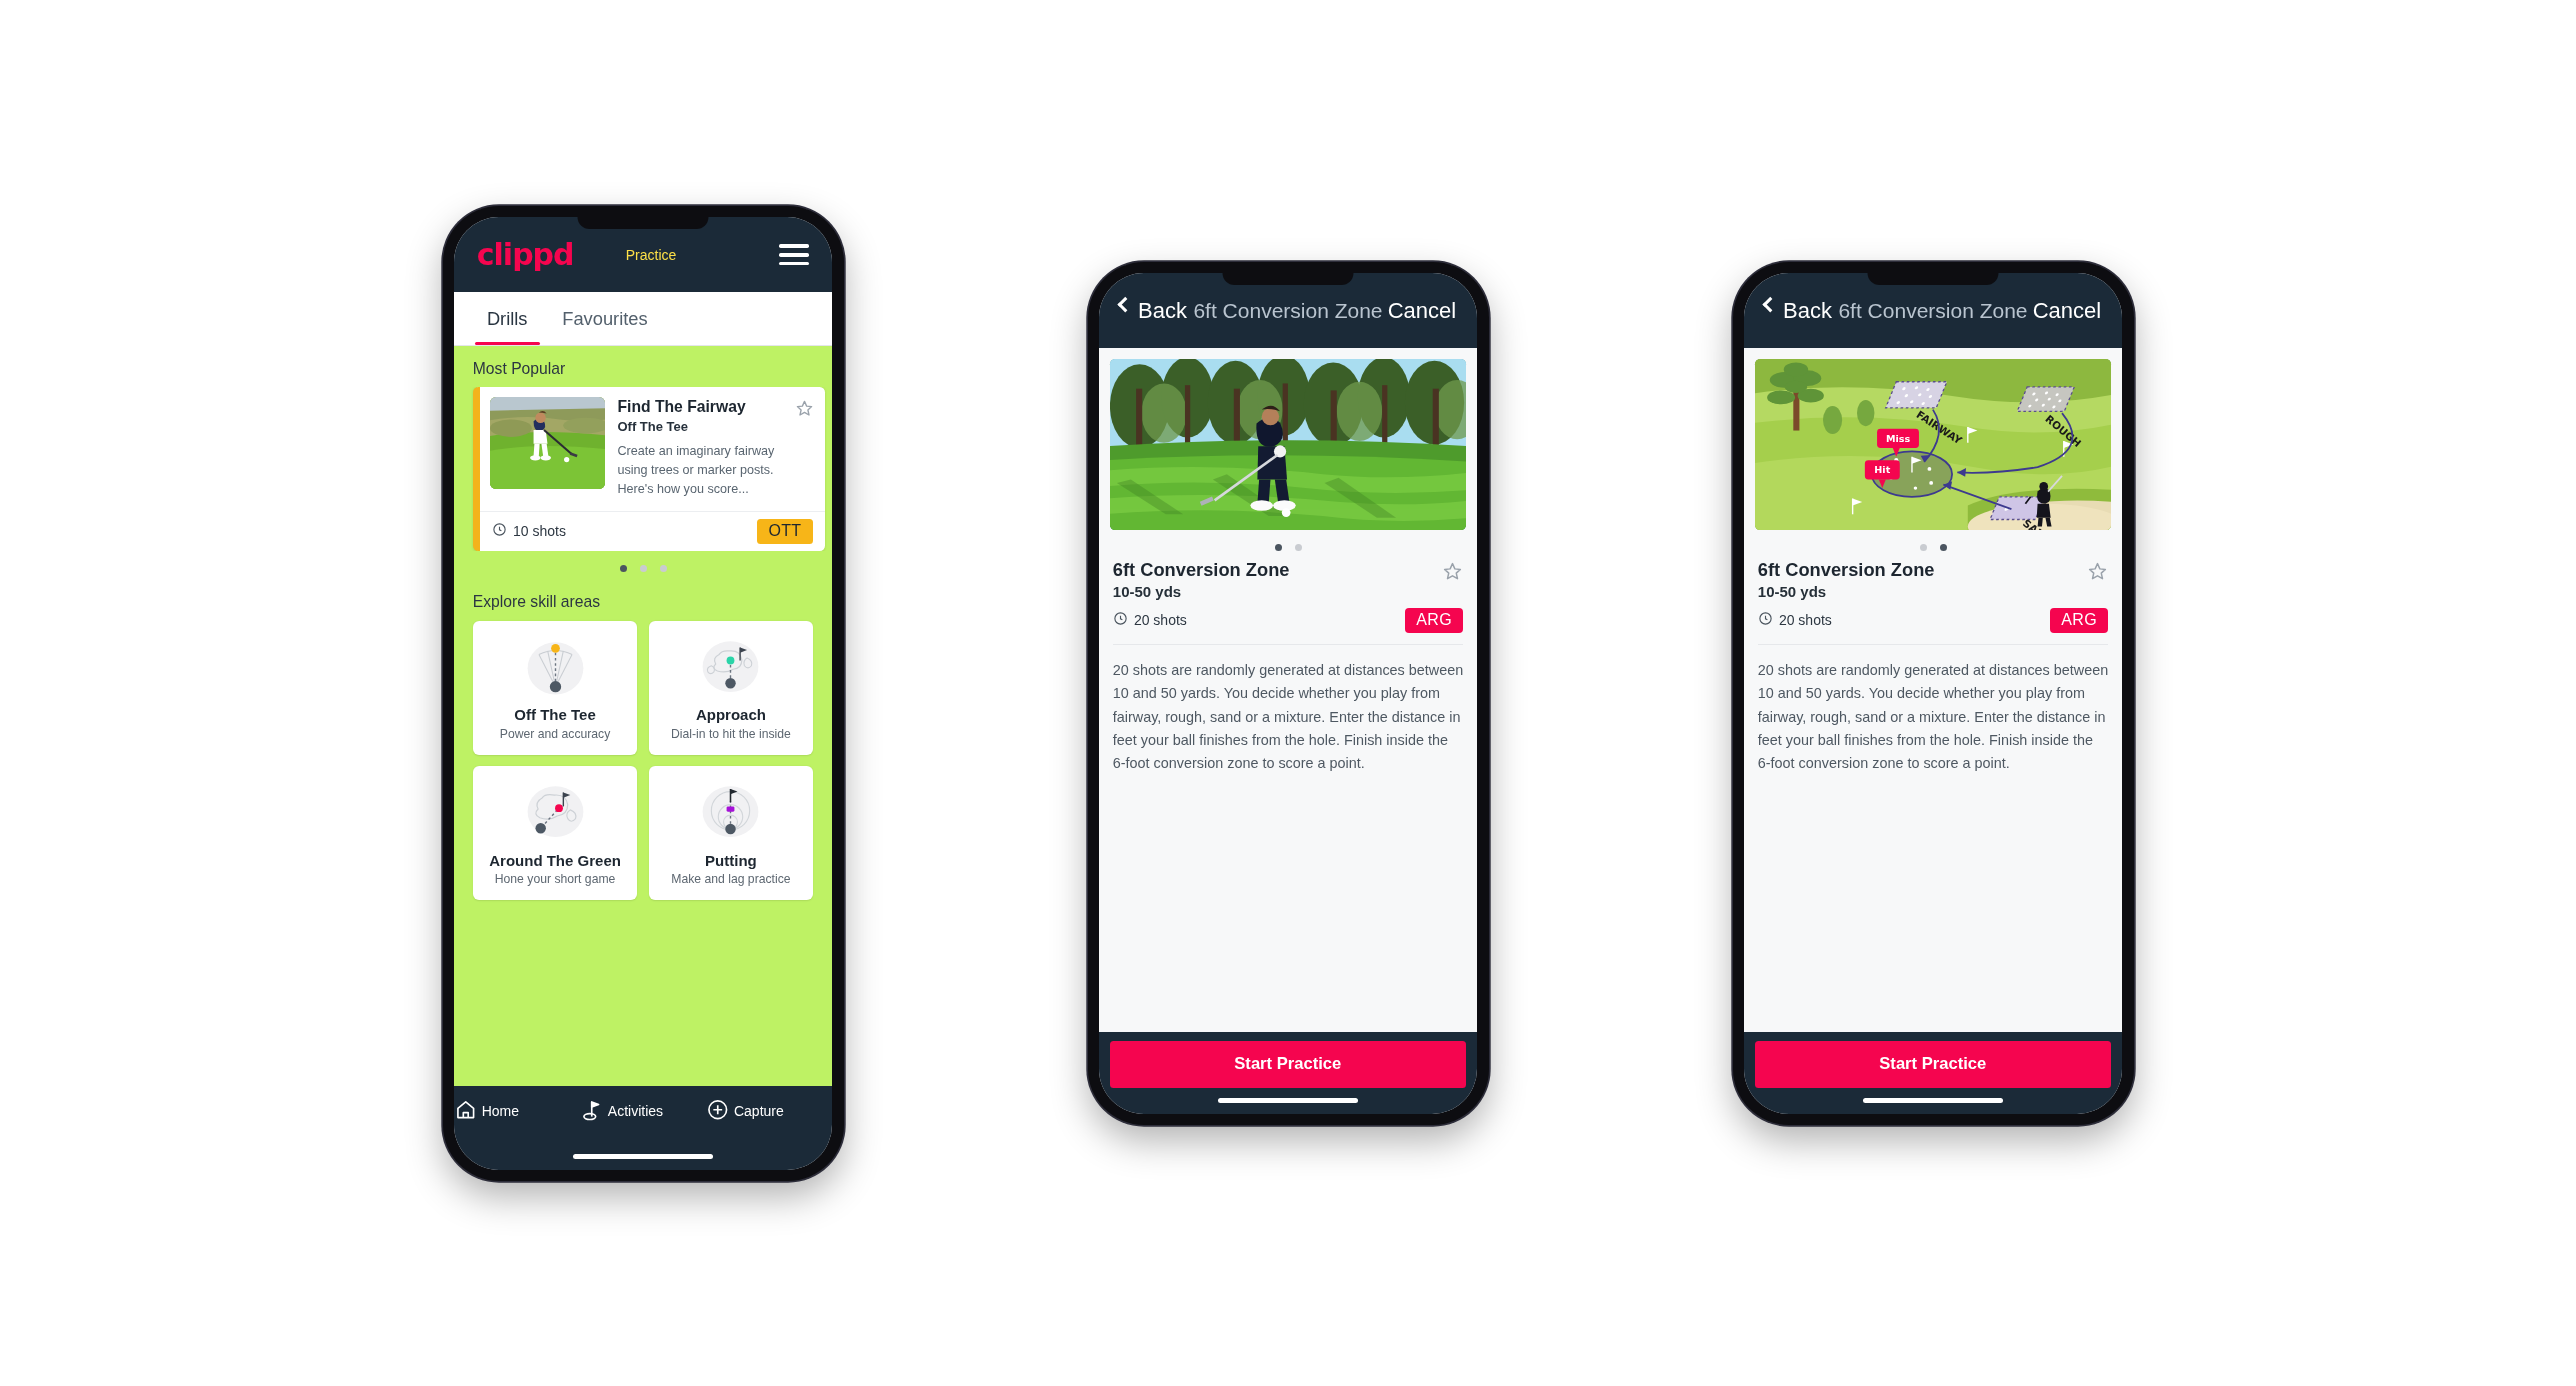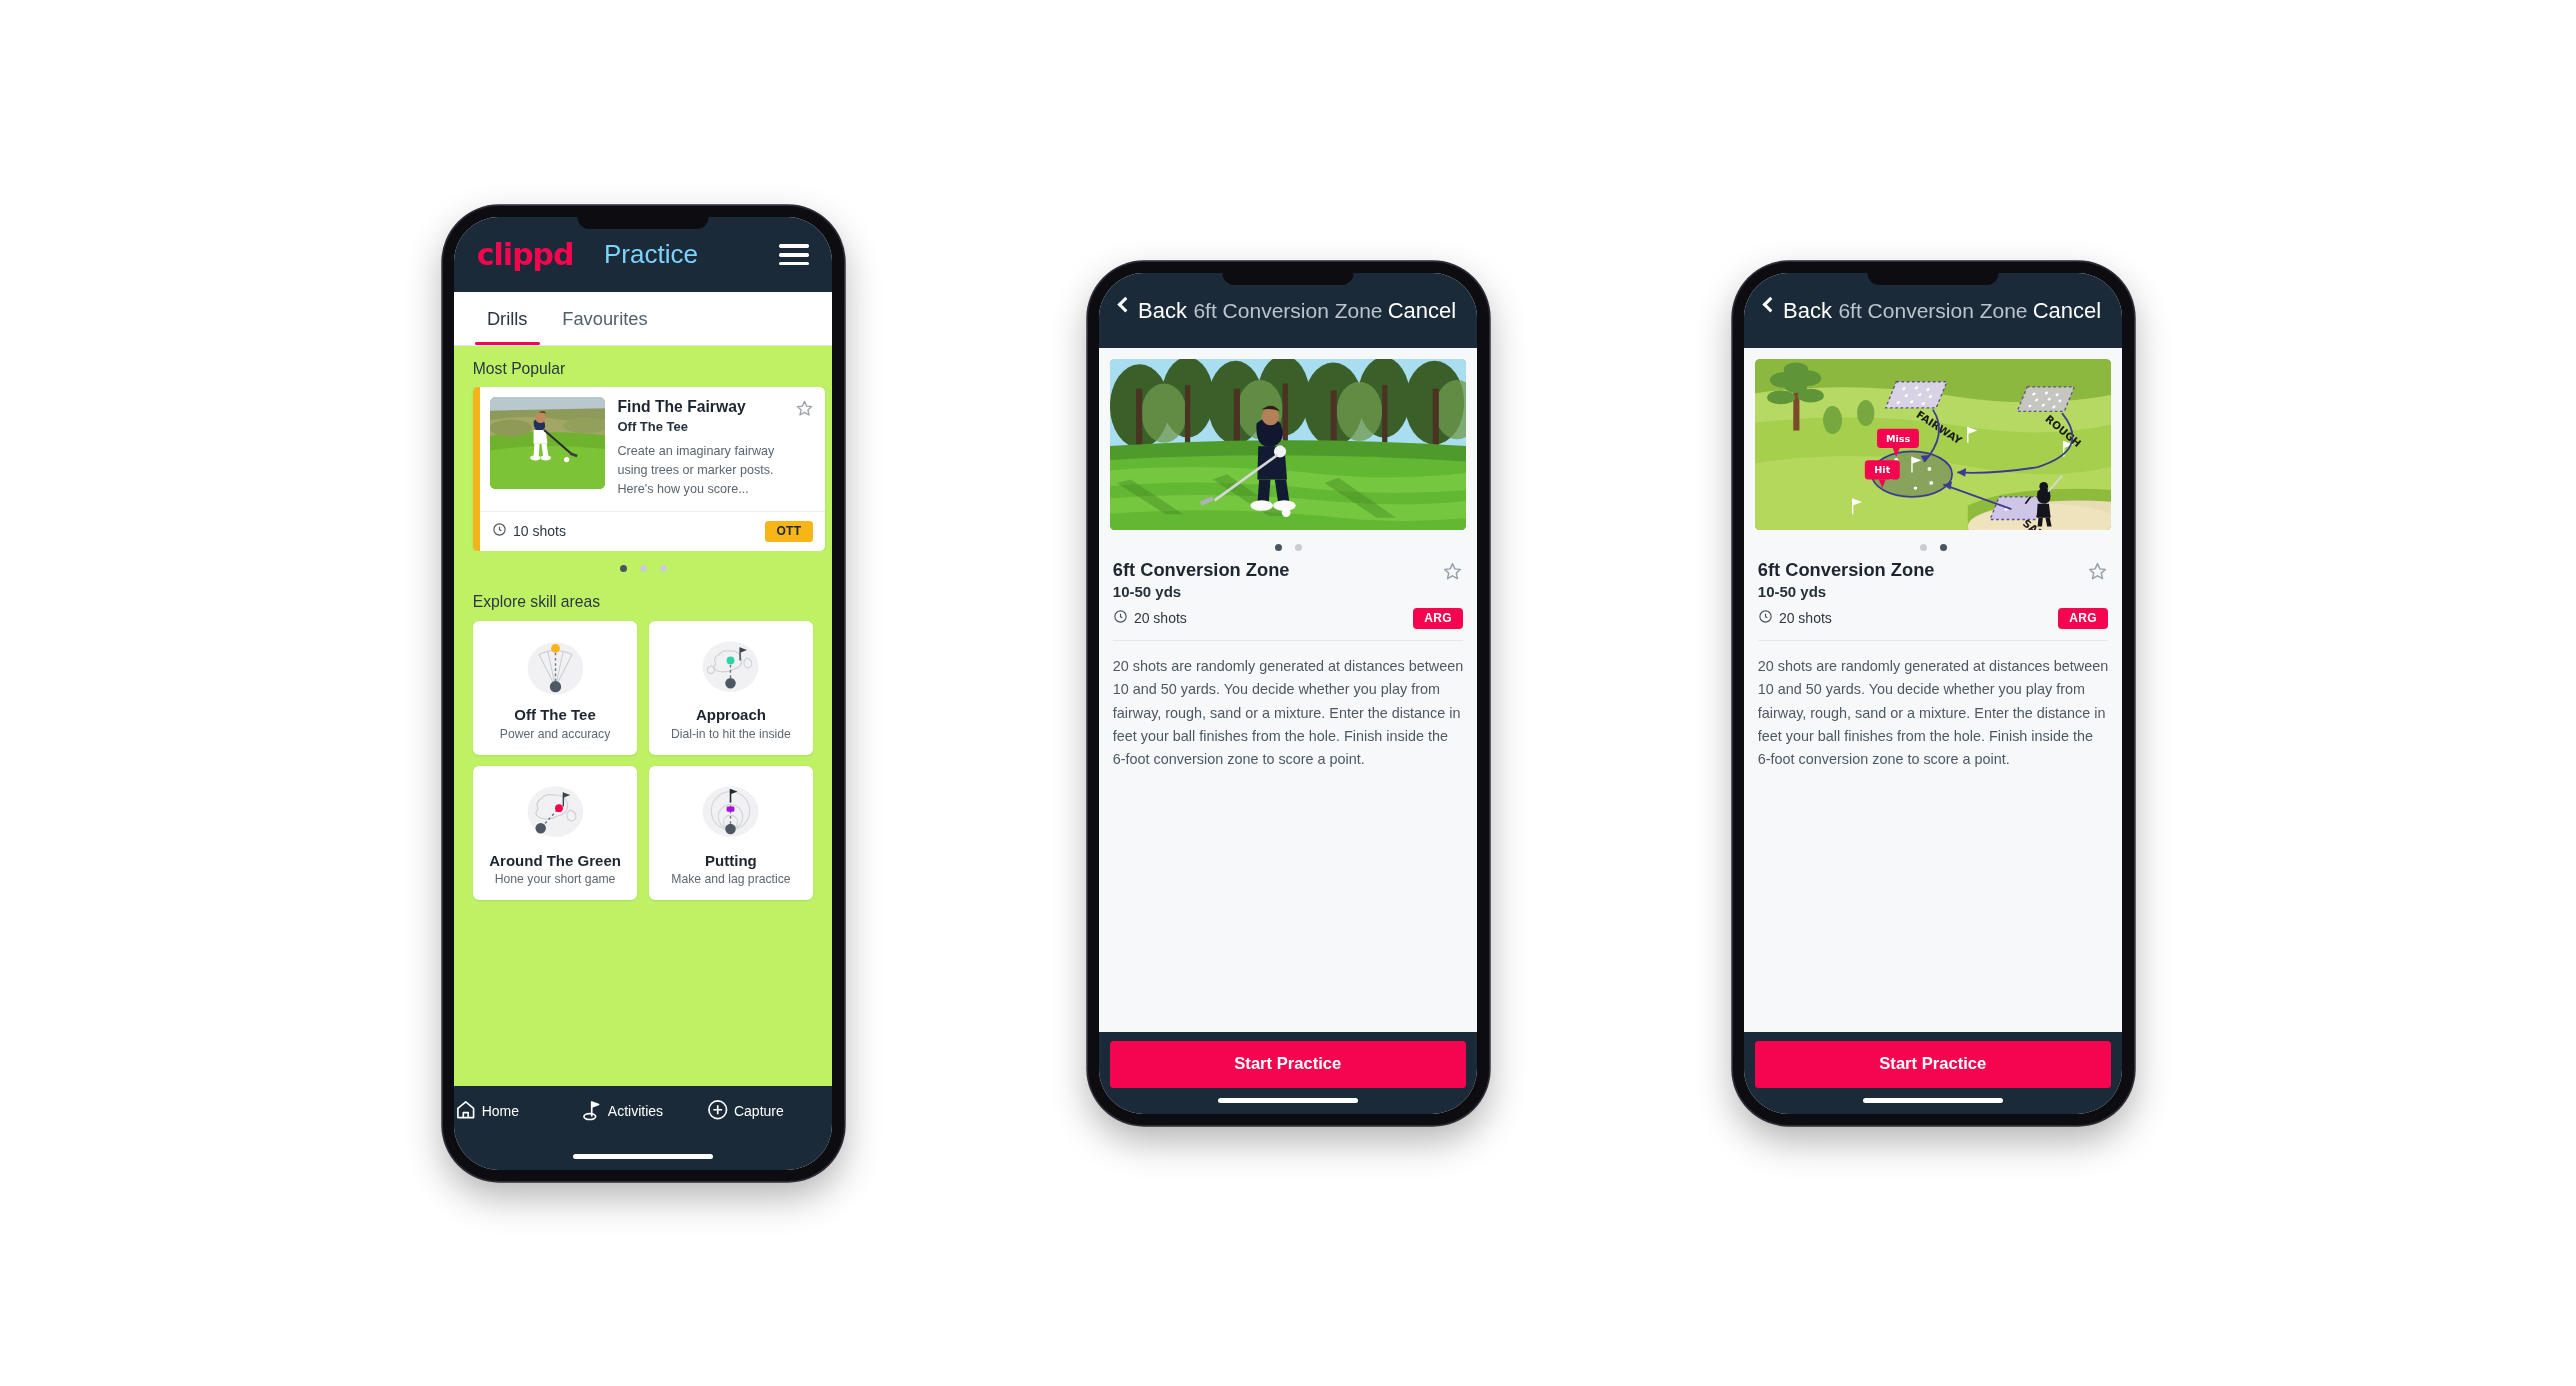--- a/index.html
+++ b/index.html
@@ -66,22 +66,22 @@
     color: #f5054f;
     font-size: 30px;
     font-weight: 700;
     letter-spacing: -1px;
     font-family: "DejaVu Sans", sans-serif;
   }
   .appbar-title {
     position: absolute;
     left: 16px; right: 0;
     text-align: center;
-    color: #7dd3fc;
-    font-size: 26px;
+    color: #fde047;
+    font-size: 14px;
     font-weight: 400;
     pointer-events: none;
   }
   .hamburger {
     margin-left: auto;
     width: 30px; height: 21px;
     display: flex; flex-direction: column; justify-content: space-between;
     z-index: 3;
   }
   .hamburger span { display: block; height: 3.5px; background: #fff; border-radius: 1.7px; }
@@ -204,21 +204,21 @@
     height: 40px;
   }
   .shots {
     display: flex; align-items: center; gap: 6.1px;
     font-size: 14px; color: #2d3742;
   }
   .badge {
     margin-left: auto;
     padding: 3.5px 11.3px;
     border-radius: 3.5px;
-    font-size: 12px; font-weight: 700;
+    font-size: 16px; font-weight: 400;
     color: #1d2630;
     background: #f7b518;
     letter-spacing: 0.3px;
   }
   .badge.arg { background: #f5054f; color: #fff; border-radius: 4px; }
 
   .dots {
     display: flex; justify-content: center; gap: 13px;
     padding: 14px 0 7px 0;
   }

